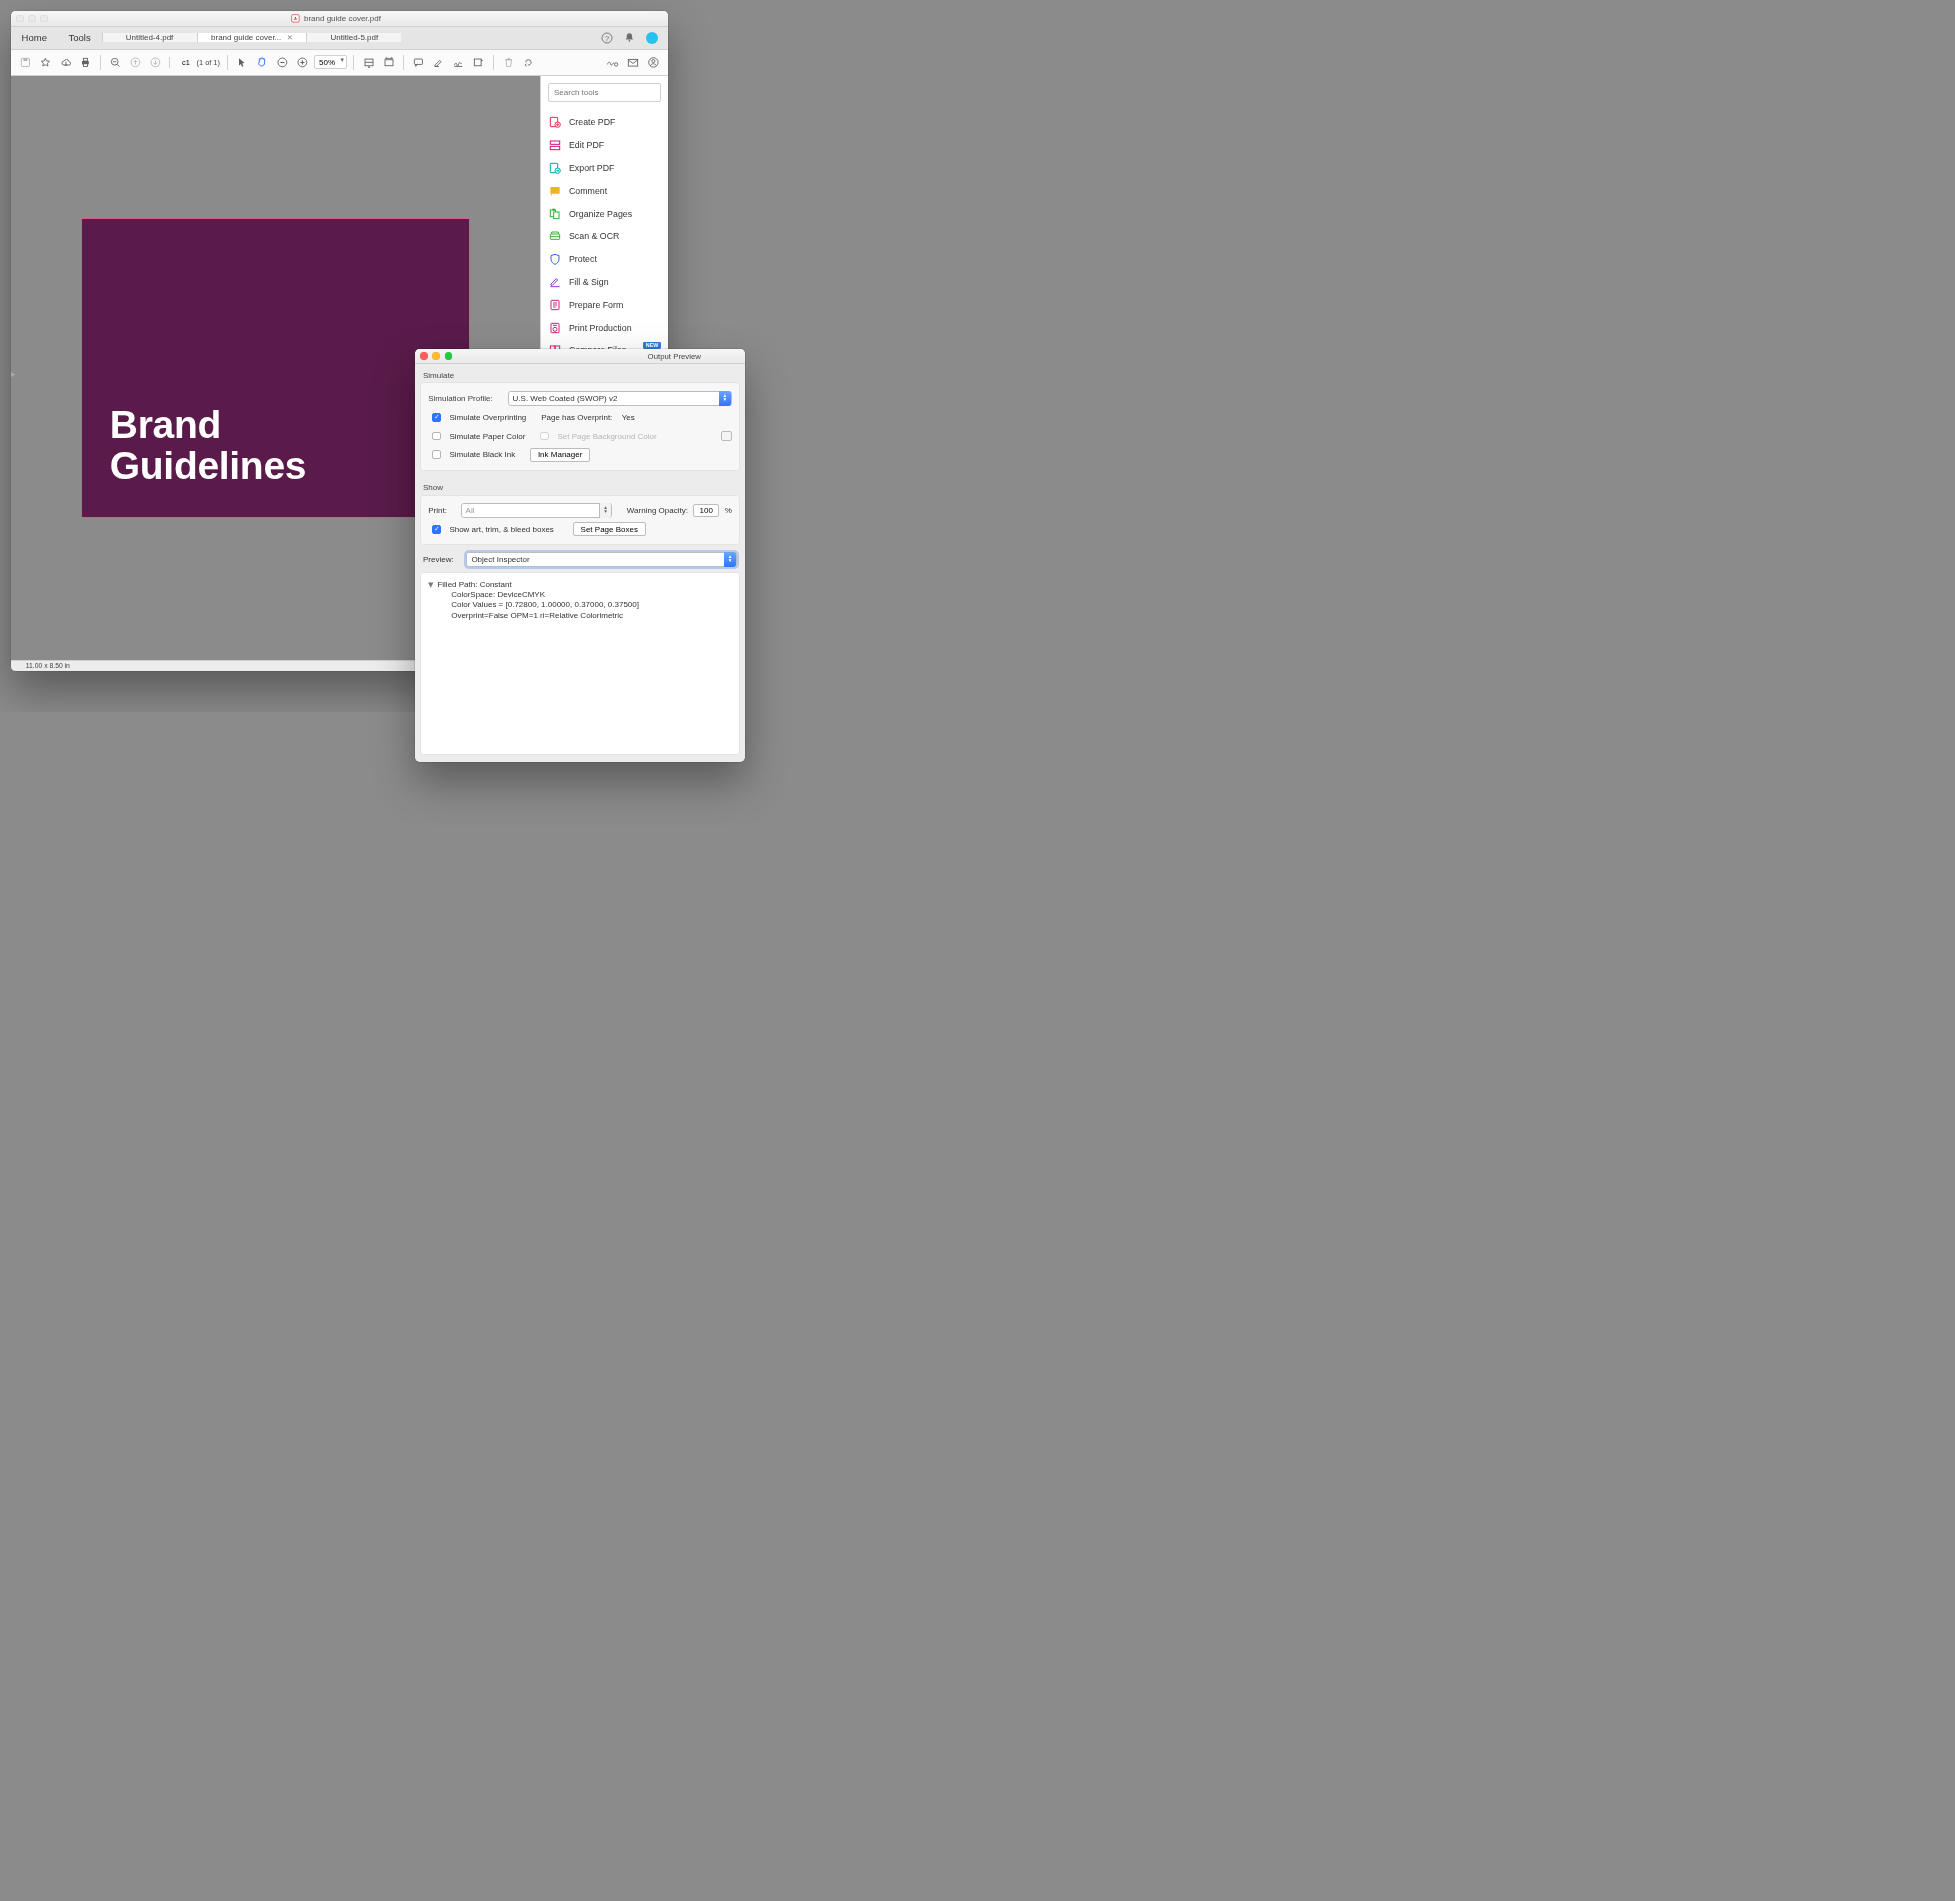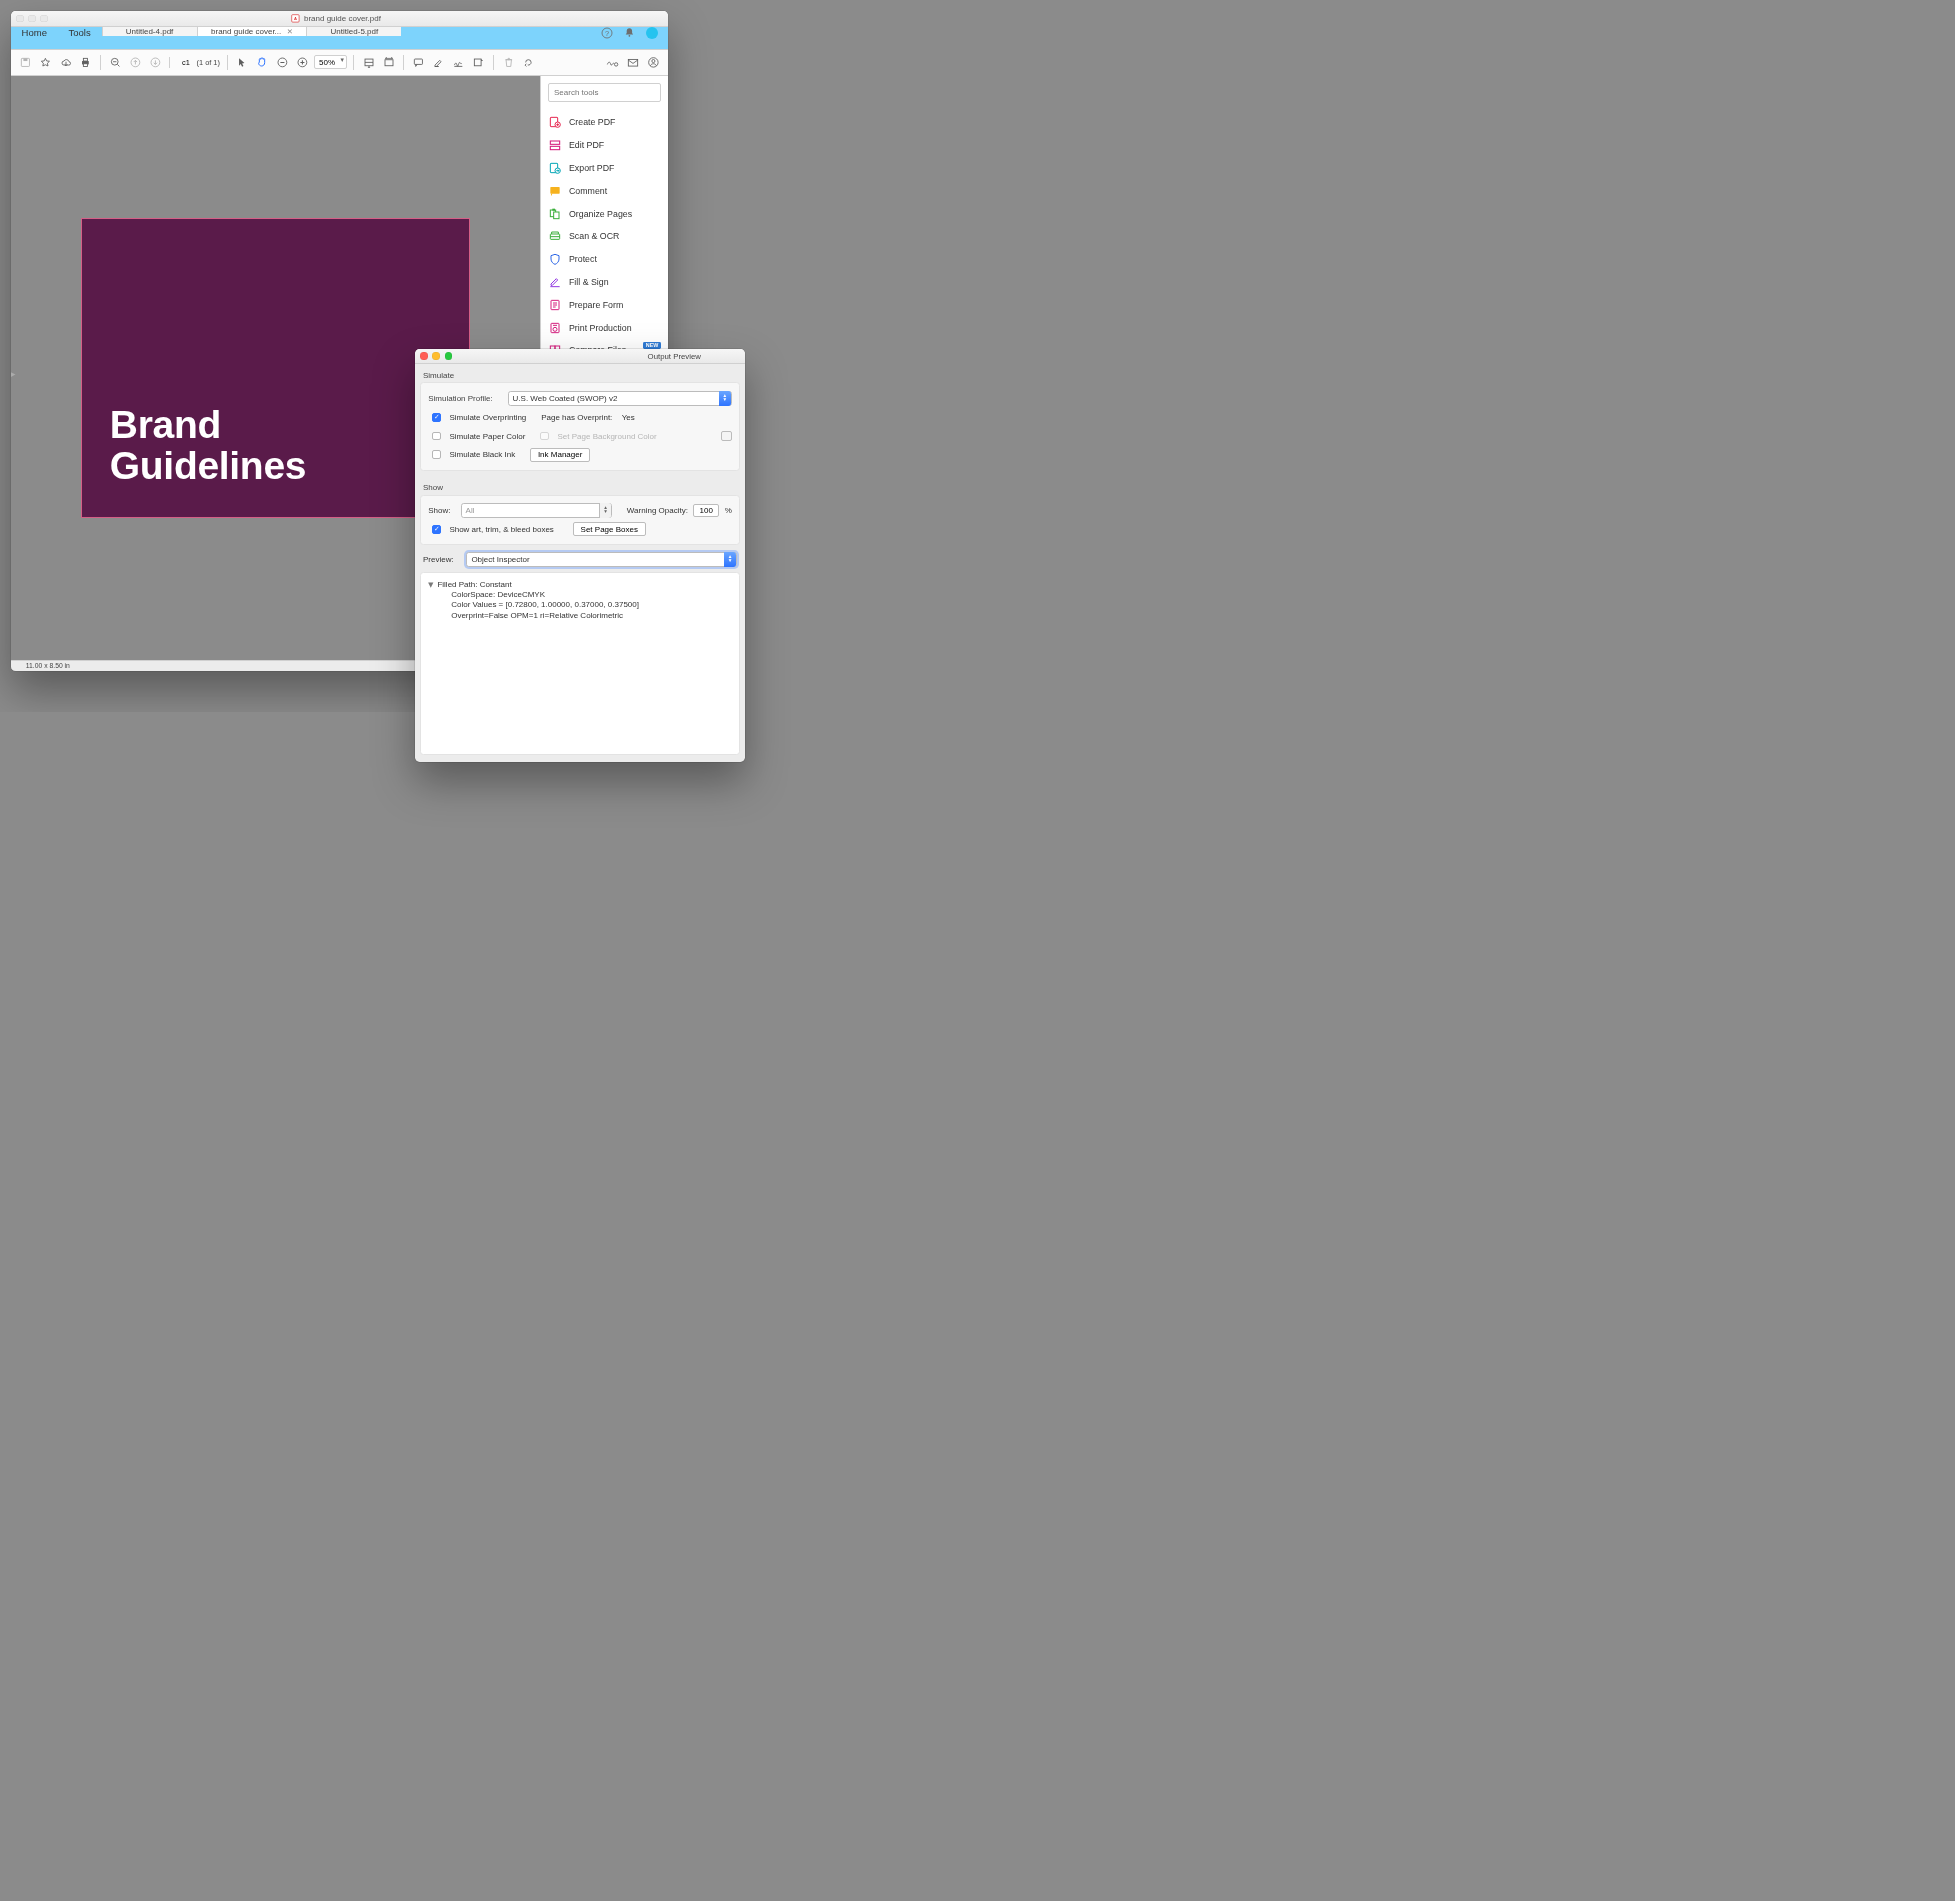--- a/index.html
+++ b/index.html
@@ -21,21 +21,21 @@
     --mac-r:#ff5f56;--mac-y:#ffbd2e;--mac-g:#27c93f;
   }
   *{box-sizing:border-box;font-family:-apple-system,Helvetica,Arial,sans-serif}
   body{margin:0;background:var(--bg);padding:10.8px 41px 41px 10.8px}
   .window{width:657px;background:#fff;border-radius:4.7px;box-shadow:0 20px 41px rgba(0,0,0,.35),0 0 0 0.7px rgba(0,0,0,.1);overflow:hidden;position:relative}
   .titlebar{height:16px;background:linear-gradient(#f6f6f6,#e9e9e9);border-bottom:0.7px solid var(--border);display:flex;align-items:center;padding:0 5.4px;gap:4.7px;font-size:8px;color:#555}
   .dots{display:flex;gap:4.7px}
   .dot{width:7.4px;height:7.4px;border-radius:50%;box-shadow:inset 0 0 0 0.3px rgba(0,0,0,.15)}
   .title-center{flex:1;text-align:center;display:flex;justify-content:center;align-items:flex-start;gap:4px}
   .title-center span{pointer-events:none}
-  .navtabs{height:23px;background:#7dd3fc;border-bottom:0.7px solid var(--border);display:flex;align-items:flex-start}
+  .navtabs{height:23px;background:#e5e5e5;border-bottom:0.7px solid var(--border);display:flex;align-items:center}
   .navtabs .link{padding:0 10.8px;display:flex;align-items:center;font-size:9.5px;color:#333;cursor:pointer}
   .doc-tabs{display:flex;flex:1}
   .doc-tab{min-width:95px;display:flex;align-items:center;justify-content:center;gap:5.4px;font-size:8px;color:#444;border-left:0.7px solid var(--border);background:#f4f4f4;cursor:pointer;position:relative;padding:0 13.5px}
   .doc-tab.active{background:#fff}
   .doc-tab .x{font-size:7.4px;color:#888}
   .header-right{display:flex;align-items:center;gap:10.8px;padding:0 9.5px}
   .hicon{width:12px;height:12px;display:flex;align-items:center;justify-content:center;color:#6e6e6e}
   .avatar{width:12px;height:12px;border-radius:50%;background:#25c3ef}
   .toolbar{height:26px;background:#fbfbfb;border-bottom:0.7px solid var(--border);display:flex;align-items:center;padding:0 6.8px;gap:4px;color:#5e5e5e}
   .tb{width:16px;height:16px;display:flex;align-items:center;justify-content:center;border-radius:2px;cursor:pointer}
@@ -424,21 +424,21 @@
     <div class="row">
       <input type="checkbox" class="chk" style="">
       <span>Simulate Black Ink</span>
       <button class="mini-btn" style="margin-left:9.5px">Ink Manager</button>
     </div>
   </div>
 
   <div class="section-h">Show</div>
   <div class="panel">
     <div class="row">
-      <span style="min-width:27px">Show:</span>
+      <span style="min-width:27px">Print:</span>
       <div class="mac-select plain" style="flex:1">
           <span style="color:#999">All</span>
           <div class="stepper">▲<br>▼</div>
         </div>
       <span style="margin-left:9.5px">Warning Opacity:</span>
       <input class="numfield" value="100" style="">
       <span>%</span>
     </div>
     <div class="row">
       <input type="checkbox" class="chk" checked="" style="">

